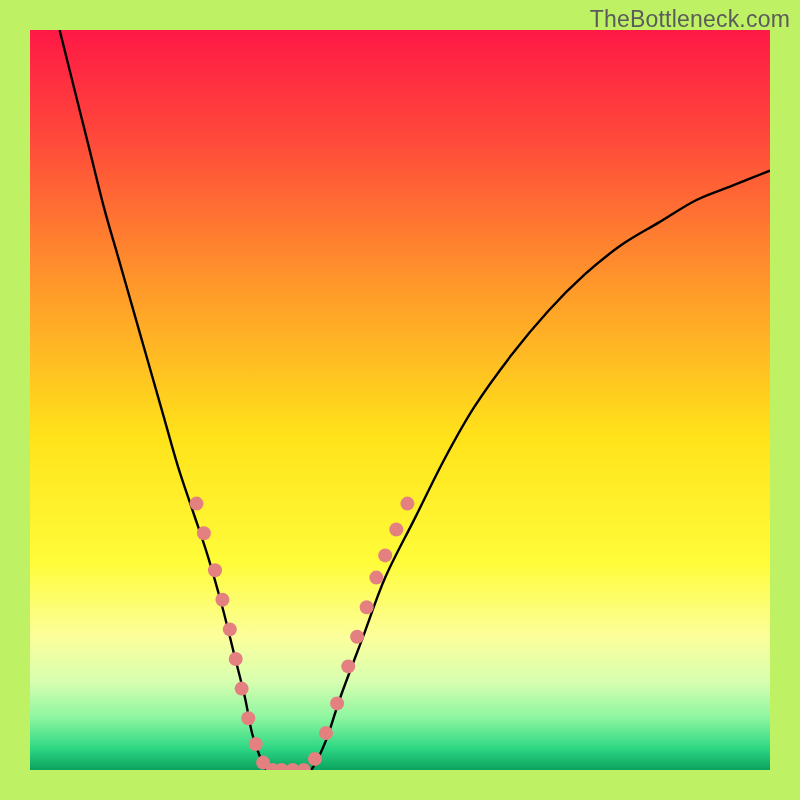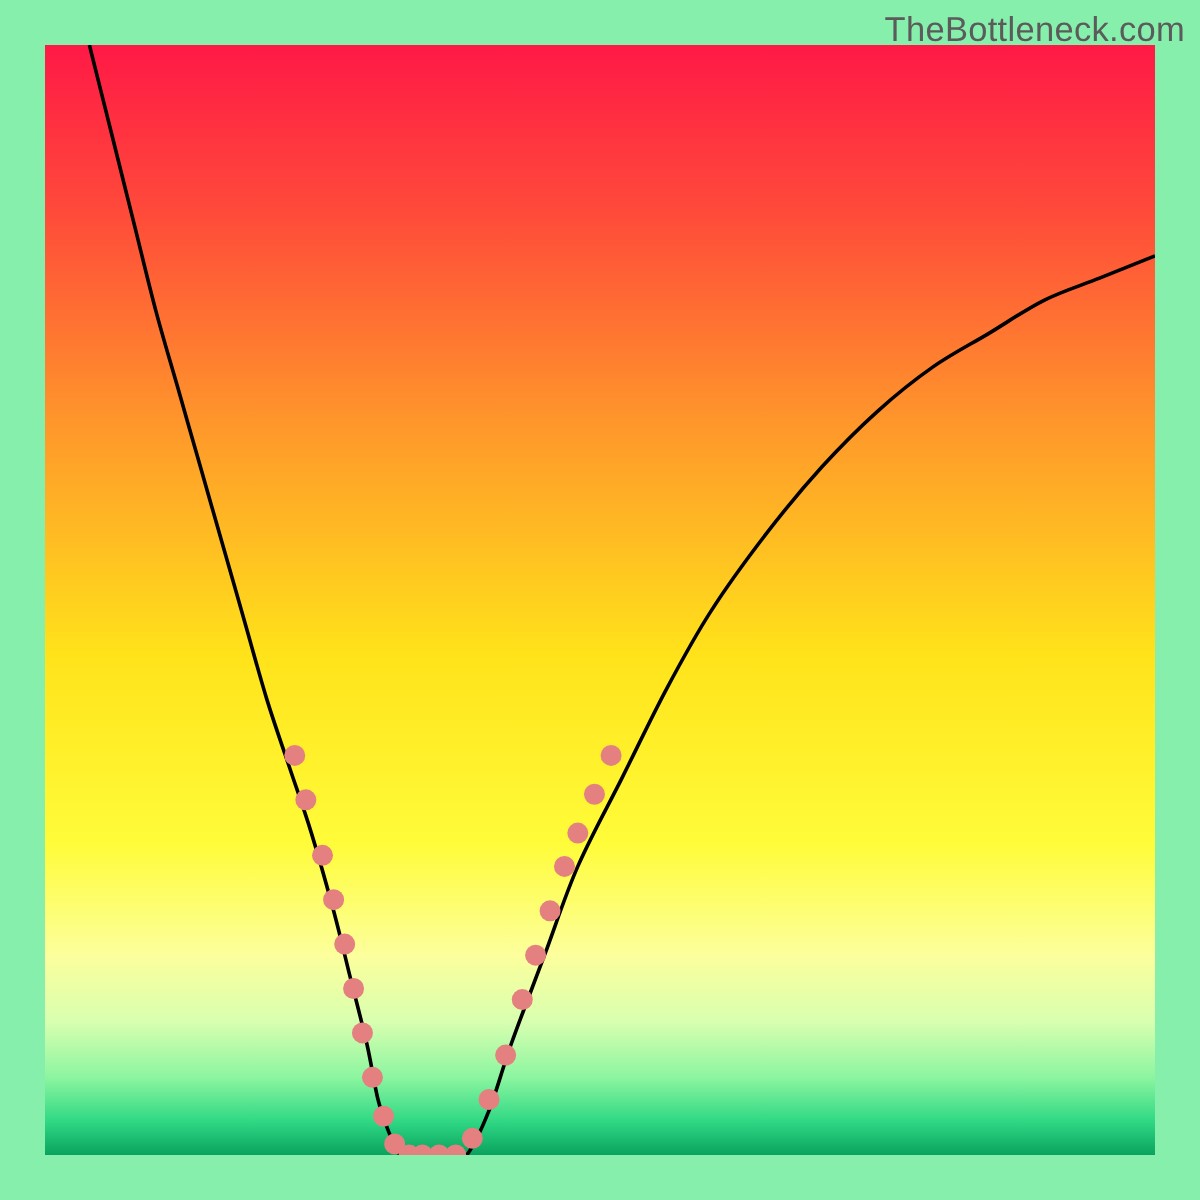--- a/index.html
+++ b/index.html
@@ -8,21 +8,21 @@
     width: 800px;
     height: 800px;
     overflow: hidden;
     background: #000;
     font-family: Arial, Helvetica, sans-serif;
   }
   .frame {
     position: relative;
     width: 800px;
     height: 800px;
-    background: #86efac;
+    background: #bef264;
   }
   .plot-area {
     position: absolute;
     left: 30px;
     top: 30px;
     width: 740px;
     height: 740px;
     overflow: hidden;
   }
   .gradient-bg {

